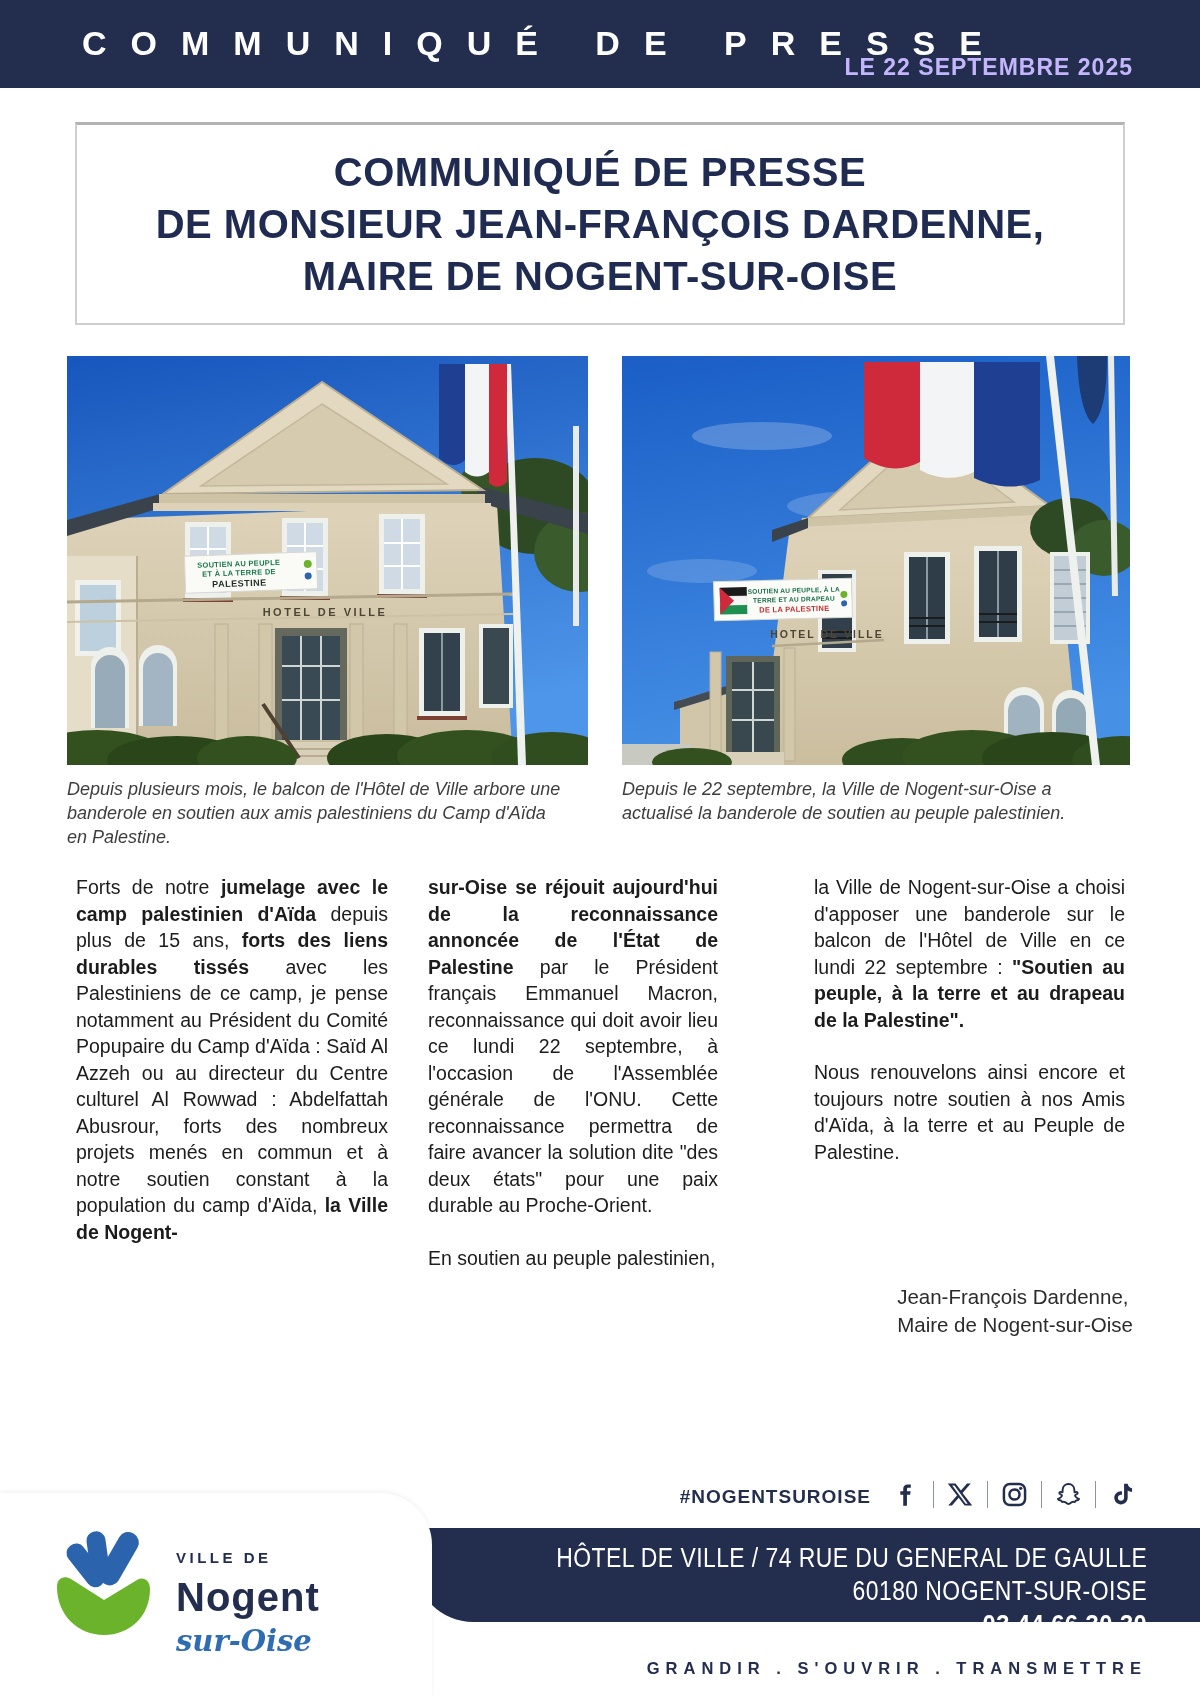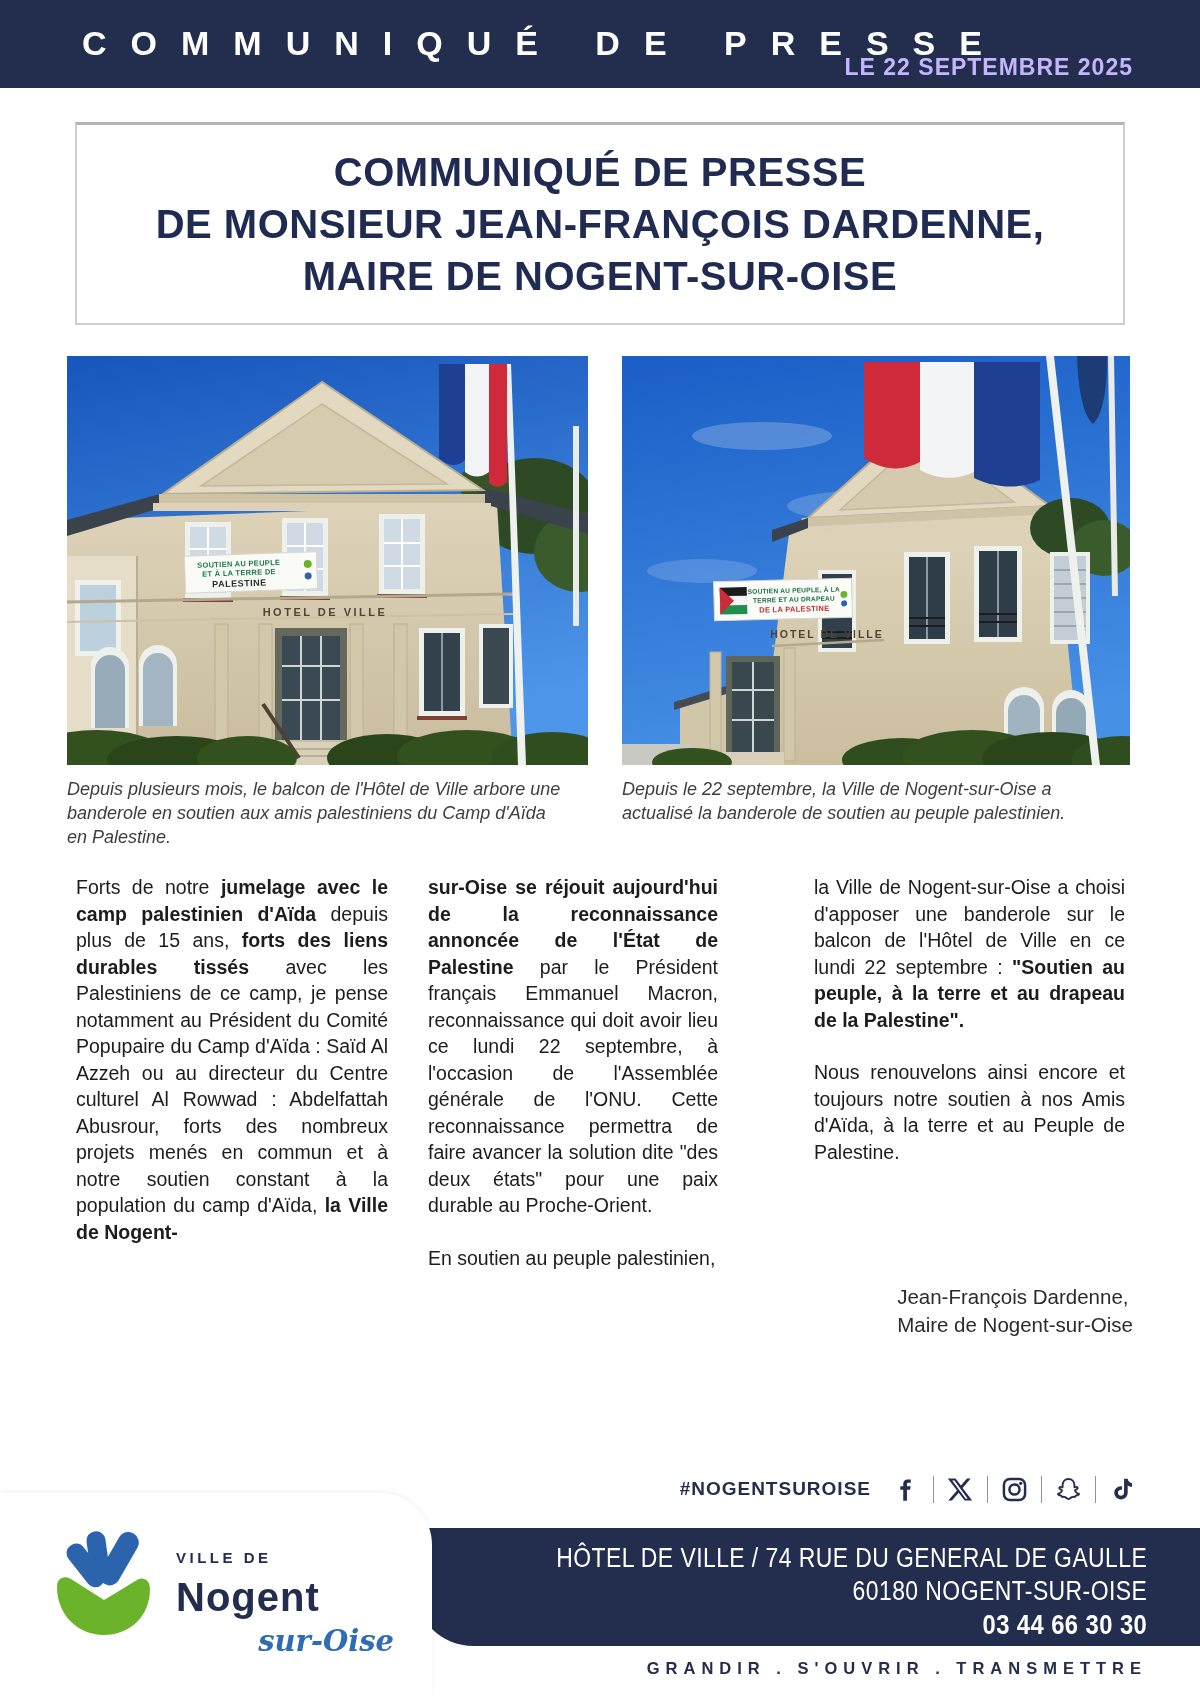--- a/index.html
+++ b/index.html
@@ -38,45 +38,45 @@
   .col3{left:806px;width:327px;}
   .bodycol p{margin:8px;}
   .bodycol p + p{margin-top:26px;}
   .b{font-weight:700;}
 
   
   .signature{position:absolute;right:67px;top:1283px;text-align:left;color:#2b2b2b;
         font-size:20.5px;line-height:28px;}
 
   
-  .social-row{position:absolute;right:64px;top:1470px;height:38px;display:flex;align-items:center;gap:13px;}
+  .social-row{position:absolute;right:64px;top:1470px;height:38px;display:flex;align-items:flex-end;gap:13px;}
   .hashtag{color:#232e4e;font-weight:700;font-size:19px;letter-spacing:1px;margin-right:9px;}
   .sep{width:1px;height:27px;background:#8d93a1;}
   .sicon{width:27px;height:27px;display:block;}
   .sicon svg{display:block;width:100%;height:100%;}
 
   
-  .footer-bar{position:absolute;left:415px;right:0;top:1528px;height:118px;background:#232e4e;
+  .footer-bar{position:absolute;left:415px;right:0;top:1528px;height:94px;background:#232e4e;
         border-radius:0 0 0 58px;}
   .footer-text{position:absolute;right:53px;top:14px;text-align:right;color:#fff;
         transform:scaleX(.85);transform-origin:100% 0;}
   .f-line{font-size:27px;line-height:33px;font-weight:400;letter-spacing:.5px;}
   .f-phone{font-size:28px;font-weight:700;line-height:34px;}
   .tagline{position:absolute;right:53px;top:1659px;color:#232e4e;font-weight:700;font-size:16.5px;
         letter-spacing:6px;white-space:nowrap;}
 
   
   .logo-card{position:absolute;left:0;top:1493px;width:432px;height:204px;background:#fff;
         border-radius:0 52px 0 0;box-shadow:0 -2px 4px rgba(0,0,0,.05);}
   .logo-mark{position:absolute;left:42px;top:30px;width:120px;height:120px;}
   .logo-texts{position:absolute;left:176px;top:56px;width:218px;}
   .villede{font-size:15px;letter-spacing:3.5px;color:#232e4e;font-weight:700;}
   .nogent{font-size:40px;line-height:58px;color:#232e4e;font-weight:700;letter-spacing:1px;margin-top:2px;}
   .suroise{font-family:"DejaVu Serif",serif;font-style:italic;font-weight:700;color:#2e6cb3;
-        font-size:29px;text-align:right;margin-top:-2px;}
+        font-size:29px;margin-top:-2px;}
 </style>
 </head>
 <body>
 
 <div class="page">
 
   <div class="header-bar">
     <div class="header-title">COMMUNIQUÉ DE PRESSE</div>
     <div class="header-date">LE 22 SEPTEMBRE 2025</div>
   </div>

